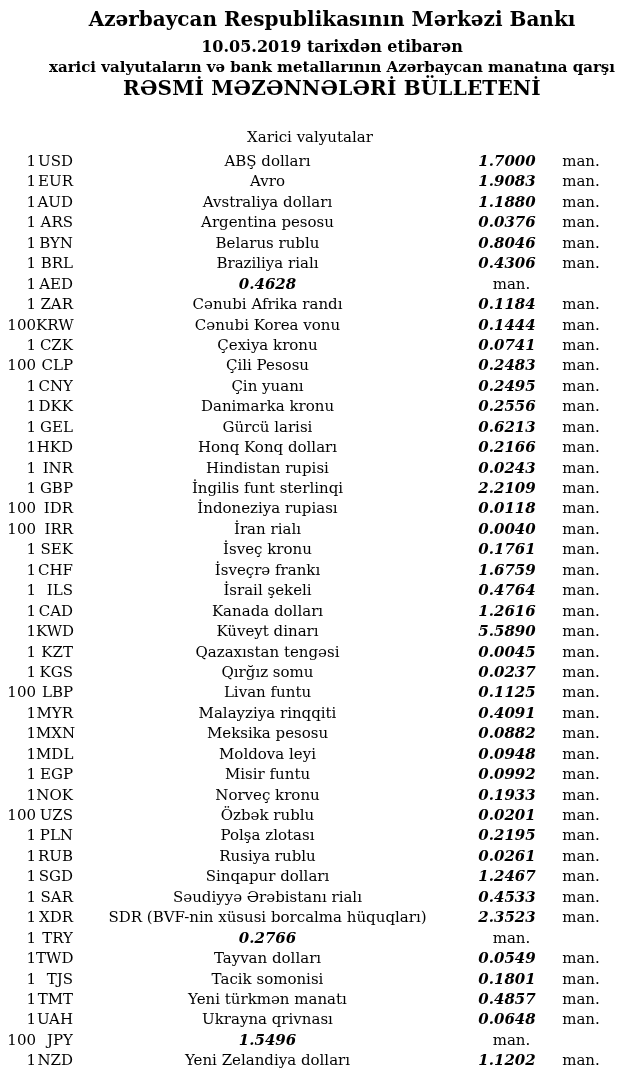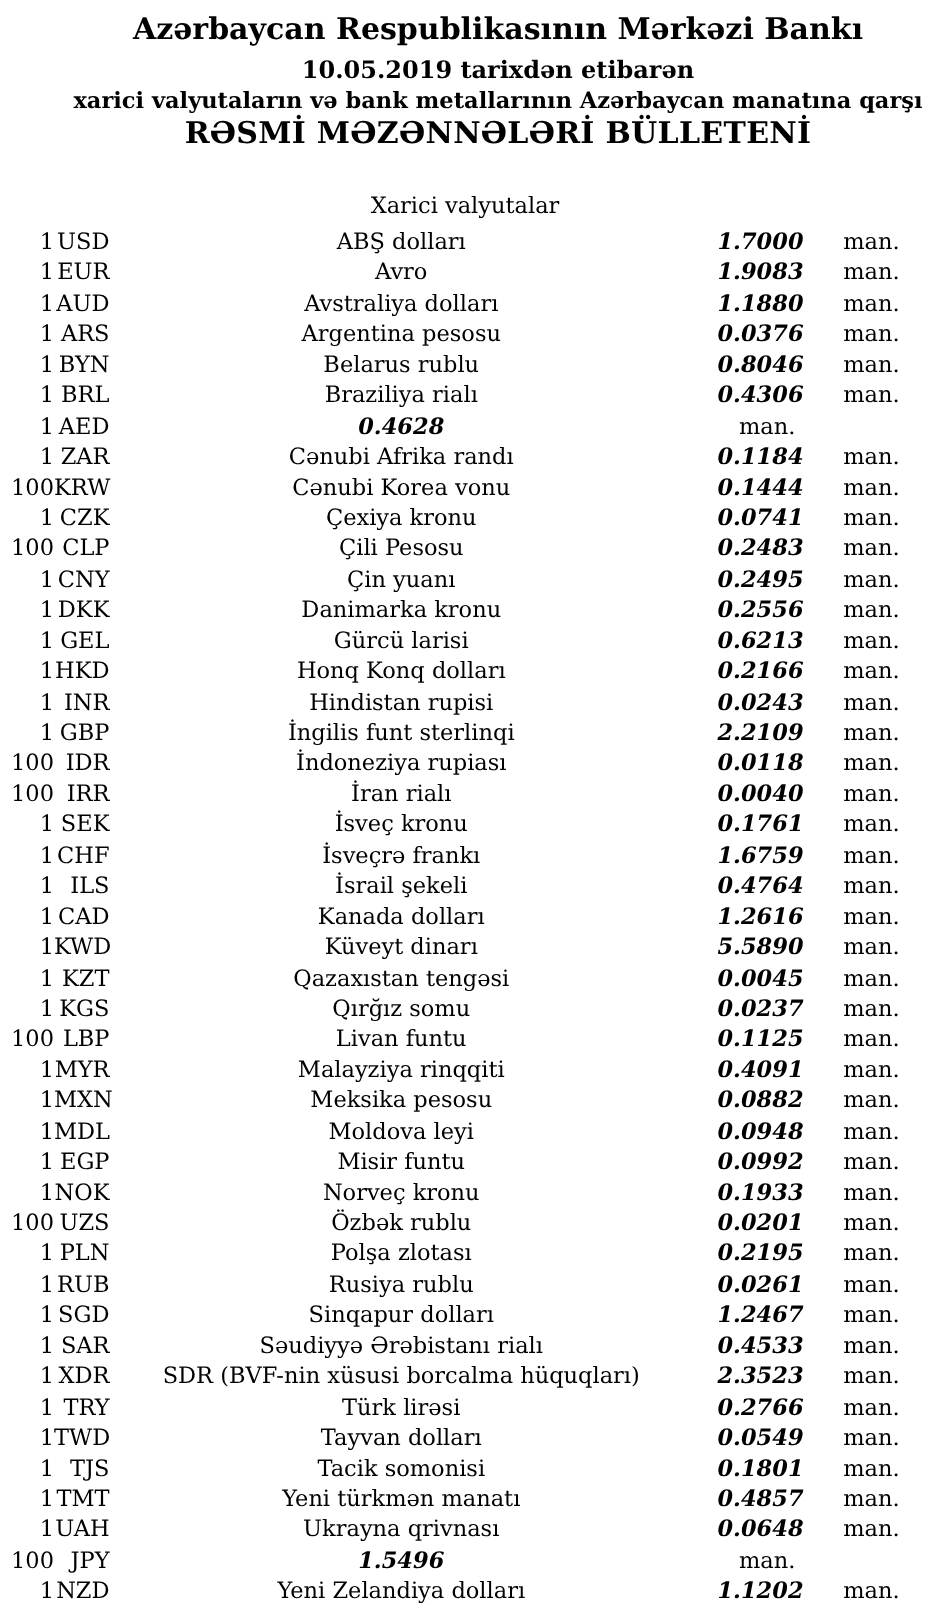--- a/index.html
+++ b/index.html
@@ -347,21 +347,20 @@
     <span class="qty">1</span>
     <span class="code">XDR</span>
     <span class="name">SDR (BVF-nin xüsusi borcalma hüquqları)</span>
     <span class="rate">2.3523</span>
     <span class="unit">man.</span>
   </div>
 
   <div class="row">
     <span class="qty">1</span>
     <span class="code">TRY</span>
-    <span class="name">Türk lirəsi</span>
     <span class="rate">0.2766</span>
     <span class="unit">man.</span>
   </div>
 
   <div class="row">
     <span class="qty">1</span>
     <span class="code">TWD</span>
     <span class="name">Tayvan dolları</span>
     <span class="rate">0.0549</span>
     <span class="unit">man.</span>

